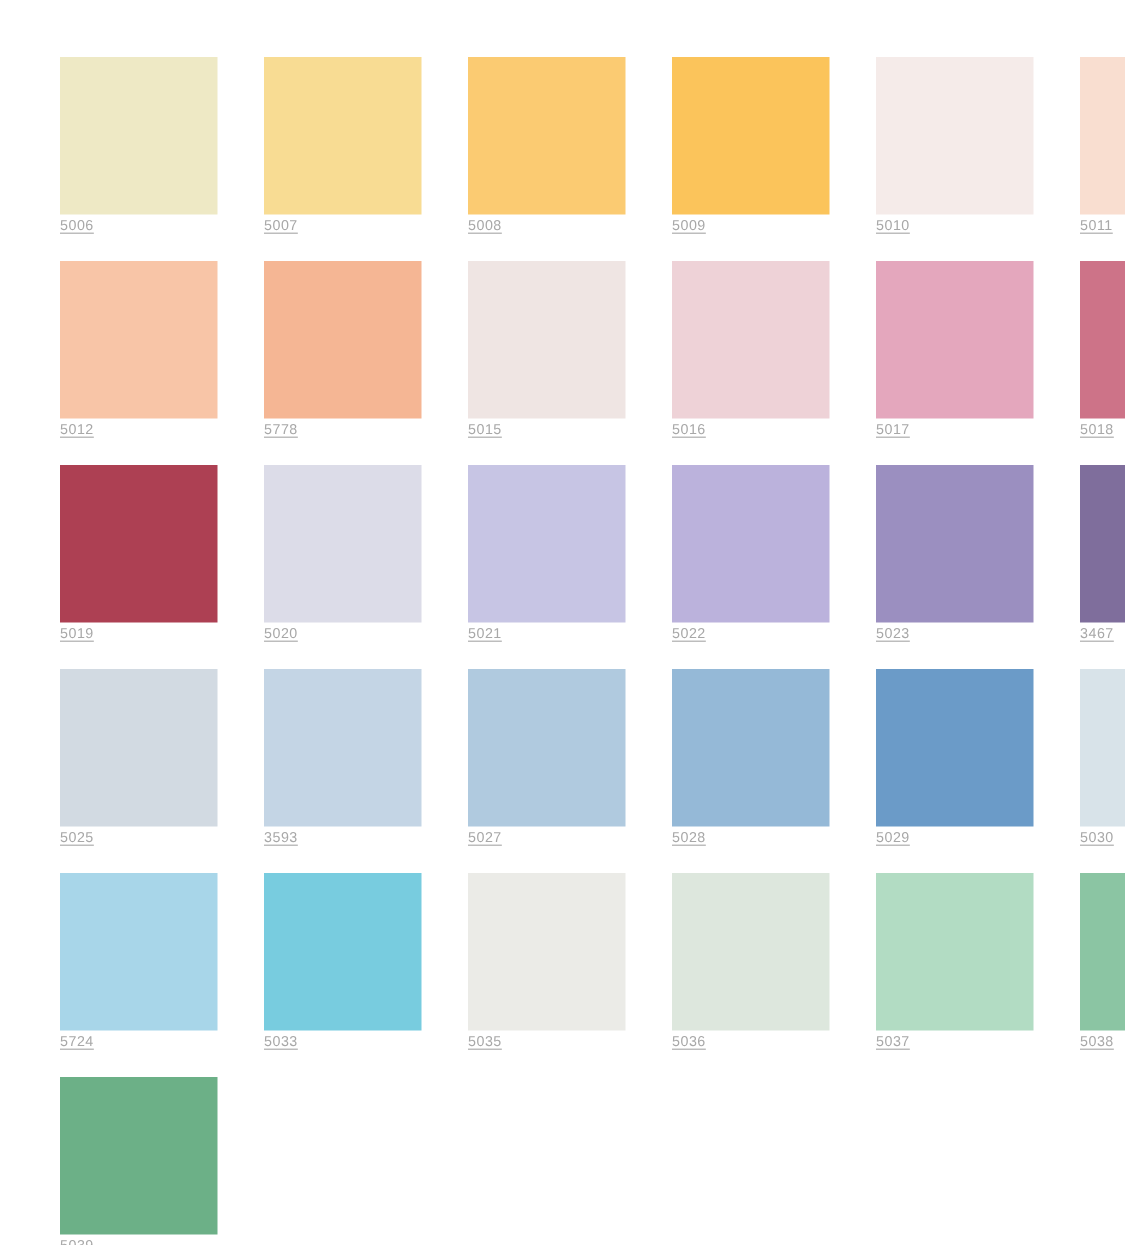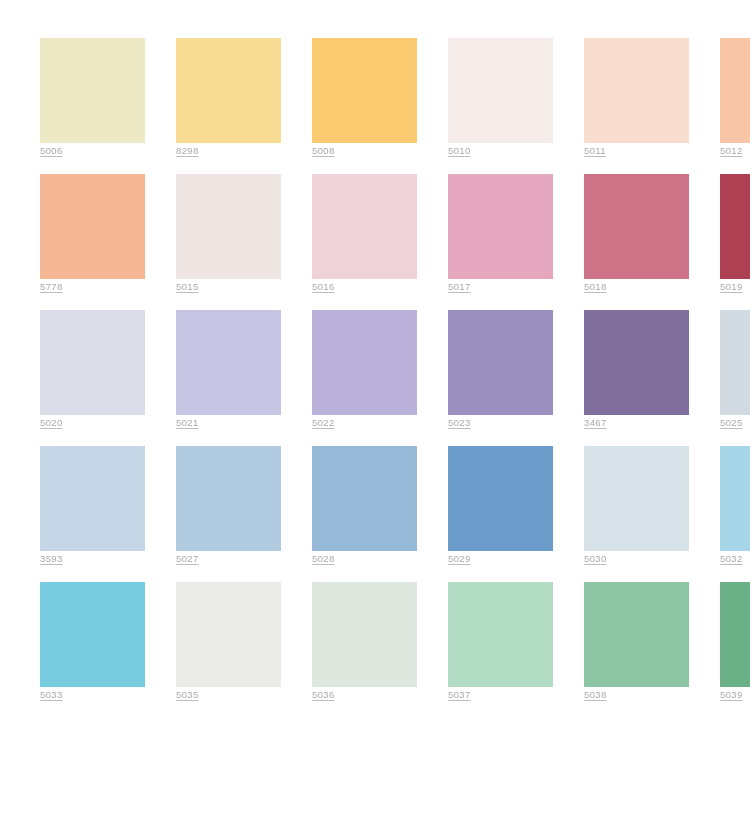--- a/index.html
+++ b/index.html
@@ -69,27 +69,31 @@
 </head>
 <body>
 
 <main id="palette-grid">
     <div class="swatch-cell">
       <button type="button" class="swatch-chip" title="5006" style="background-color: rgb(238, 233, 197);"></button>
       <a class="swatch-label" href="#">5006</a>
     </div>
     <div class="swatch-cell">
       <button type="button" class="swatch-chip" title="5007" style="background-color: rgb(248, 220, 147);"></button>
-      <a class="swatch-label" href="#">8298</a>
+      <a class="swatch-label" href="#">5007</a>
     </div>
     <div class="swatch-cell">
       <button type="button" class="swatch-chip" title="5008" style="background-color: rgb(251, 203, 114);"></button>
       <a class="swatch-label" href="#">5008</a>
     </div>
     <div class="swatch-cell">
+      <button type="button" class="swatch-chip" title="5009" style="background-color: rgb(251, 196, 91);"></button>
+      <a class="swatch-label" href="#">5009</a>
+    </div>
+    <div class="swatch-cell">
       <button type="button" class="swatch-chip" title="5010" style="background-color: rgb(245, 235, 233);"></button>
       <a class="swatch-label" href="#">5010</a>
     </div>
     <div class="swatch-cell">
       <button type="button" class="swatch-chip" title="5011" style="background-color: rgb(249, 222, 208);"></button>
       <a class="swatch-label" href="#">5011</a>
     </div>
     <div class="swatch-cell">
       <button type="button" class="swatch-chip" title="5012" style="background-color: rgb(248, 197, 167);"></button>
       <a class="swatch-label" href="#">5012</a>
@@ -157,21 +161,21 @@
     <div class="swatch-cell">
       <button type="button" class="swatch-chip" title="5029" style="background-color: rgb(107, 155, 200);"></button>
       <a class="swatch-label" href="#">5029</a>
     </div>
     <div class="swatch-cell">
       <button type="button" class="swatch-chip" title="5030" style="background-color: rgb(216, 227, 233);"></button>
       <a class="swatch-label" href="#">5030</a>
     </div>
     <div class="swatch-cell">
       <button type="button" class="swatch-chip" title="5032" style="background-color: rgb(168, 214, 233);"></button>
-      <a class="swatch-label" href="#">5032</a>
+      <a class="swatch-label" href="#">5724</a>
     </div>
     <div class="swatch-cell">
       <button type="button" class="swatch-chip" title="5033" style="background-color: rgb(120, 204, 223);"></button>
       <a class="swatch-label" href="#">5033</a>
     </div>
     <div class="swatch-cell">
       <button type="button" class="swatch-chip" title="5035" style="background-color: rgb(235, 235, 231);"></button>
       <a class="swatch-label" href="#">5035</a>
     </div>
     <div class="swatch-cell">

